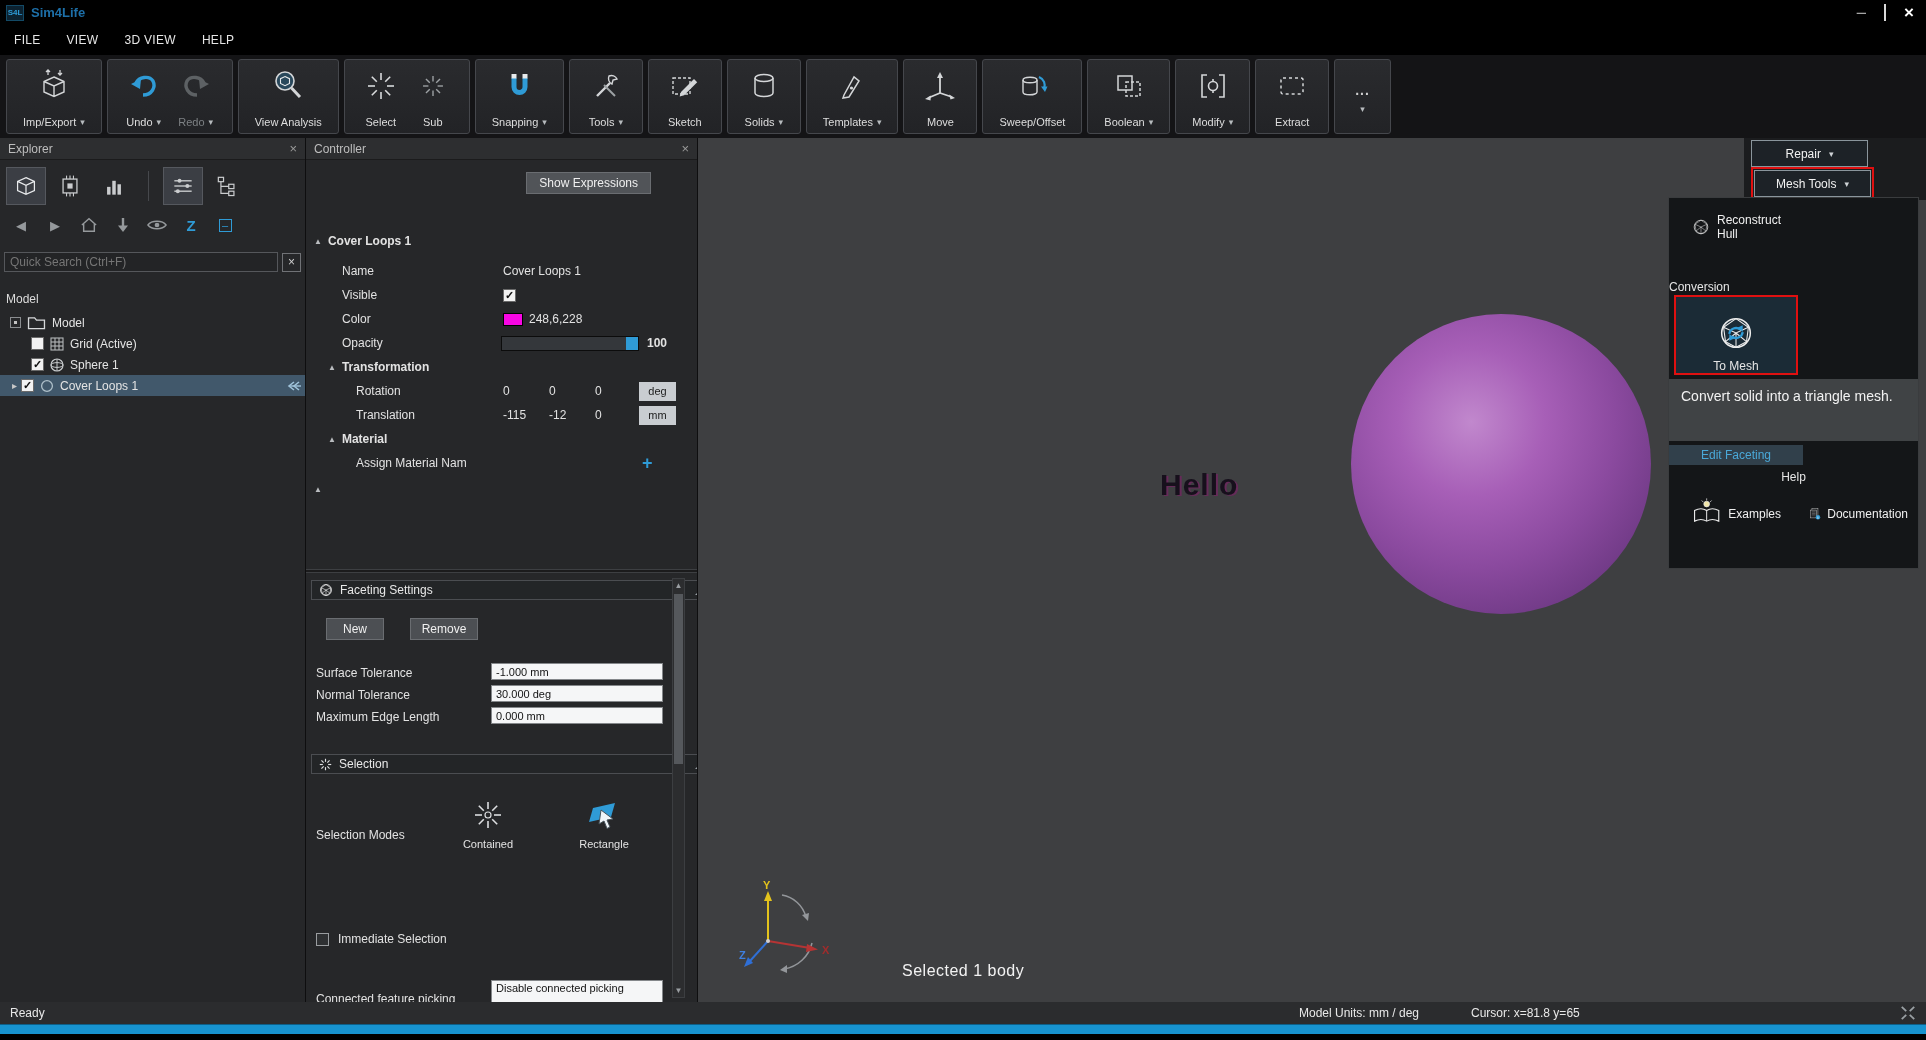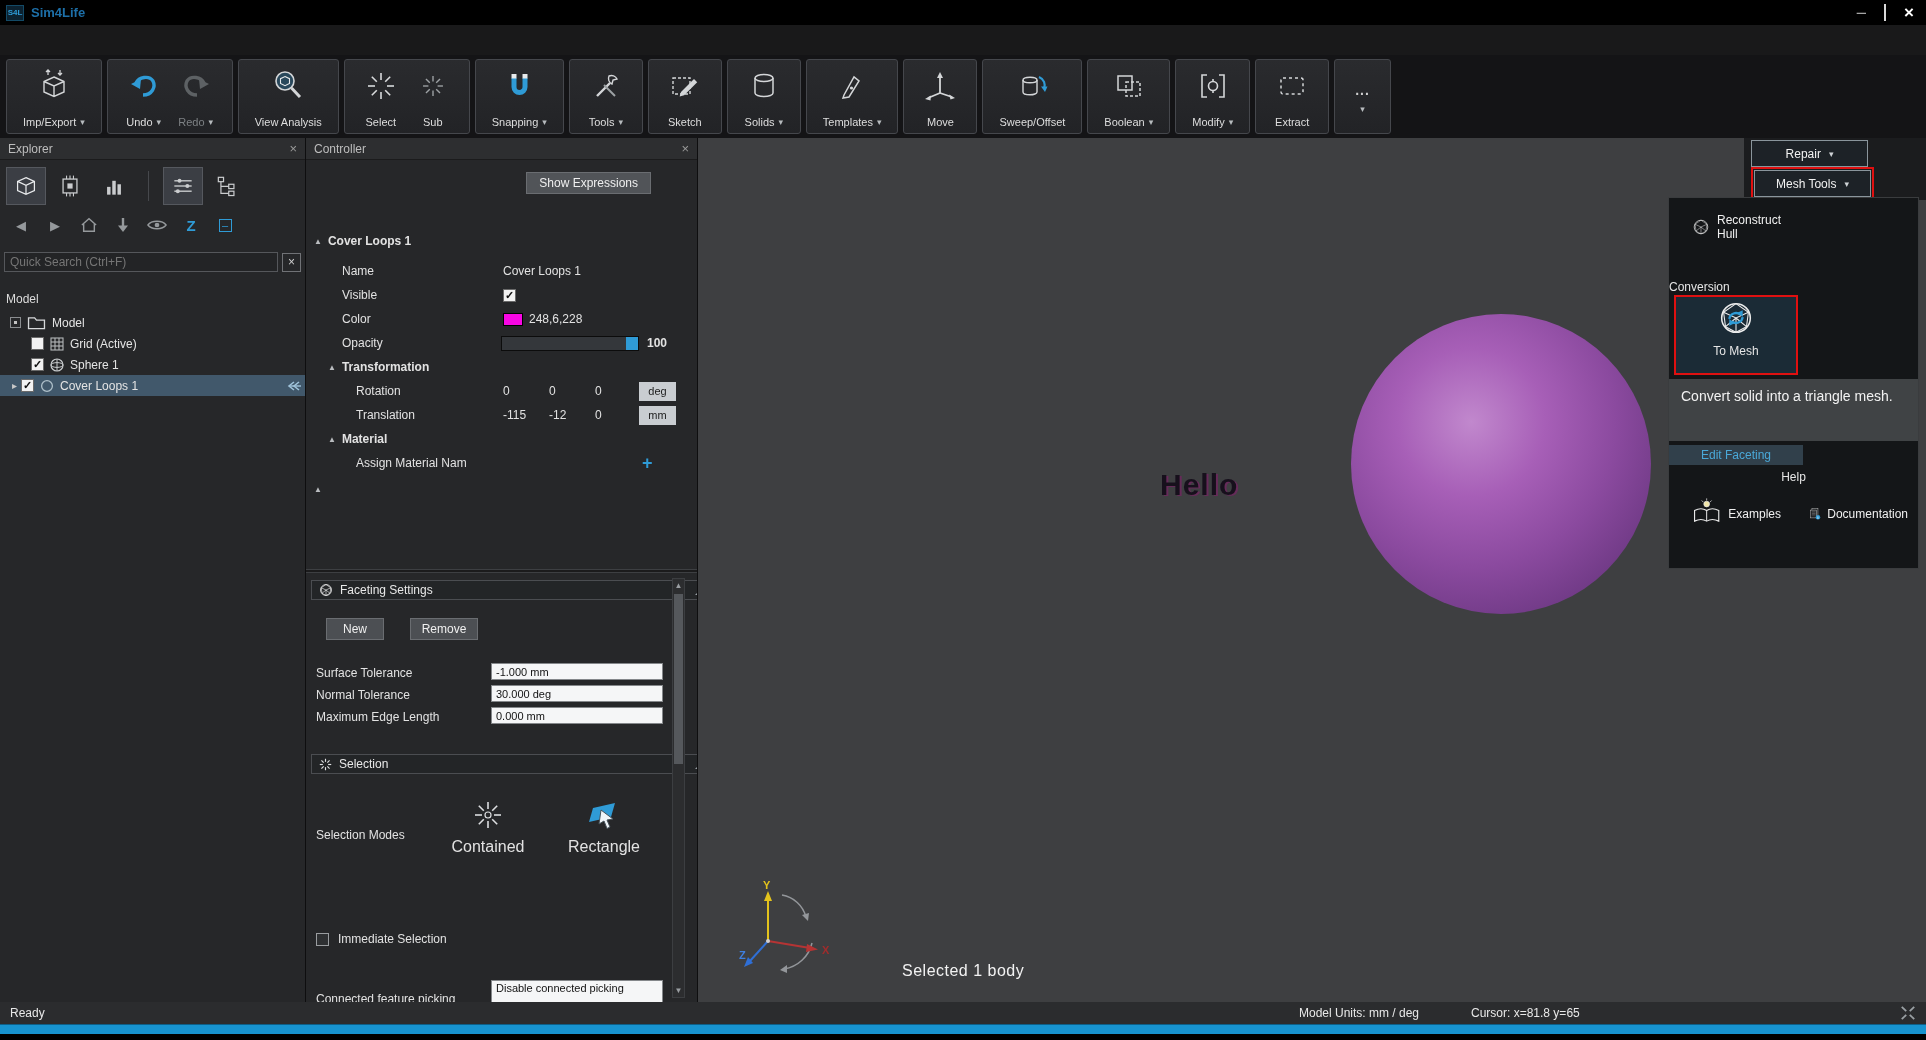--- a/index.html
+++ b/index.html
@@ -71,21 +71,21 @@
   .swatch { width:20px; height:13px; background:#F806E4; border:1px solid #000; margin-right:6px; }
   .slider { width:138px; height:15px; background:#34373b; border:1px solid #0c0c0c; position:relative; }
   .slider .handle { position:absolute; right:0; top:0; width:12px; height:13px; background:#2f9bd6; }
   .plusbtn { color:#2f9bd6; font-size:18px; font-weight:bold; line-height:16px; }
   .divider { position:absolute; left:0; top:409px; width:100%; height:4px; background:#1b1b1c; border-top:1px solid #3d3f42; border-bottom:1px solid #3d3f42; }
   .sechead { position:absolute; left:5px; width:400px; height:20px; background:#232527; border:1px solid #4b4d51; display:flex; align-items:center; gap:6px; padding:0 6px; font-size:12px; color:#e8e8e8; }
   .foldtri { margin-left:auto; width:0; height:0; border-bottom:9px solid #9aa0a5; border-left:9px solid transparent; }
   .cbtn { position:absolute; background:#4c4f53; border:1px solid #6a6d71; color:#efefef; font-size:12px; text-align:center; padding:3px 0; }
   .finput { position:absolute; width:172px; height:17px; background:#f5f6f7; border:1px solid #84878a; color:#121212; font-size:11px; padding:0 4px; font-family:"Liberation Sans",sans-serif; }
   .flabel { position:absolute; font-size:12px; color:#e2e2e2; }
-  .modeitem { position:absolute; width:90px; display:flex; flex-direction:column; align-items:center; gap:6px; font-size:16px; color:#e2e2e2; }
+  .modeitem { position:absolute; width:90px; display:flex; flex-direction:column; align-items:center; gap:6px; font-size:11px; color:#e2e2e2; }
   .ddbox { position:absolute; left:185px; width:172px; height:26px; background:#f5f6f7; border:1px solid #84878a; color:#121212; font-size:11px; line-height:12px; padding:1px 4px; overflow:hidden; }
   .cscroll { position:absolute; right:12px; top:418px; bottom:4px; width:13px; background:#2c2d2f; border:1px solid #3c3e41; display:flex; flex-direction:column; align-items:center; }
   .cscroll .arr { color:#9a9ea2; font-size:8px; padding:2px 0; }
   .cscroll .thumb { width:9px; height:170px; background:#55585c; margin-top:2px; }
   .cscroll .track { flex:1; }
 
   
   .viewport { flex:1; background:#3e3f41; position:relative; overflow:hidden; }
   .sphere { position:absolute; left:653px; top:176px; width:300px; height:300px; border-radius:50%;
             background:radial-gradient(circle at 40% 36%, #c188cd 0%, #a75fb7 28%, #8b4a9f 55%, #703a86 78%, #5c2f70 100%); }
@@ -96,21 +96,21 @@
 
   .repairstrip { position:absolute; right:0; top:0; width:182px; height:62px; background:#1b1c1e; }
   .mbtn { width:117px; height:27px; background:#1d2227; border:1px solid #8a959c; color:#f2f2f2; font-size:12px; display:flex; align-items:center; justify-content:center; gap:8px; }
   .mbtn .dd { font-size:9px; color:#cfd3d6; }
   .redbox { border:2px solid #e01010; }
 
   
   .flyout { position:absolute; left:970px; top:59px; width:251px; height:372px; background:#141618; border:1px solid #3a3c3e; }
   .flyitem { position:absolute; display:flex; flex-direction:row; align-items:center; gap:6px; color:#f0f0f0; font-size:12px; }
   .bluetext { color:#e5e5e5; }
-  .tomesh { position:absolute; left:5px; top:97px; width:124px; height:80px; background:#1b2b36; display:flex; flex-direction:column; align-items:center; justify-content:flex-start; gap:5px; font-size:12px; }
+  .tomesh { position:absolute; left:5px; top:97px; width:124px; height:80px; background:#1b2b36; display:flex; flex-direction:column; align-items:center; justify-content:flex-end; gap:5px; font-size:12px; }
   .flytip { position:absolute; left:0; top:181px; width:100%; height:62px; background:#404345; color:#f2f2f2; font-size:14px; padding:8px 12px; line-height:19px; }
   .editfacet { position:absolute; left:0; top:247px; width:134px; height:20px; background:#31404b; color:#4aa8d8; font-size:12px; display:flex; align-items:center; justify-content:center; }
   .flyhelp { position:absolute; left:0; top:272px; width:100%; text-align:center; font-size:12px; }
 
   
   .statusbar { position:absolute; left:0; top:1002px; width:100%; height:22px; background:#2b2c2e; font-size:12px; color:#e8e8e8;padding-left:32px; }
   .statusbar .ready { position:absolute; left:10px; top:4px; }
   .statusbar .units { position:absolute; left:1299px; top:4px; }
   .statusbar .cursor { position:absolute; left:1471px; top:4px; }
   .statusbar .spin { position:absolute; right:10px; top:3px; }
@@ -125,20 +125,26 @@
   <div class="titlebar">
     <div class="logo">S4L</div>
     <div class="apptitle">Sim4Life</div>
     <div class="wincontrols">
       <span class="winbtn">─</span>
       <span class="winbtn"><span class="maxbox"></span></span>
       <span class="winbtn closebtn">×</span>
     </div>
   </div>
 
+  <div class="menubar">
+    <span class="menuitem">FILE</span>
+    <span class="menuitem">VIEW</span>
+    <span class="menuitem">3D VIEW</span>
+    <span class="menuitem">HELP</span>
+  </div>
 
   <div class="toolbar">
 
     <div class="tgroup">
         <div class="titem">
       <span class="ticon">
         <svg width="34" height="34" viewBox="0 0 34 34">
               <path d="M17 8 L27 12.5 L27 23 L17 27.5 L7 23 L7 12.5 Z M7 12.5 L17 17 L27 12.5 M17 17 L17 27.5" fill="none" stroke="#d4d6d8" stroke-width="1.4"></path>
               <path d="M11 6 V1 M9 3 l2 -2 l2 2 M23 1 V6 M21 4 l2 2 l2 -2" stroke="#d4d6d8" fill="none" stroke-width="1.3"></path>
             </svg>

